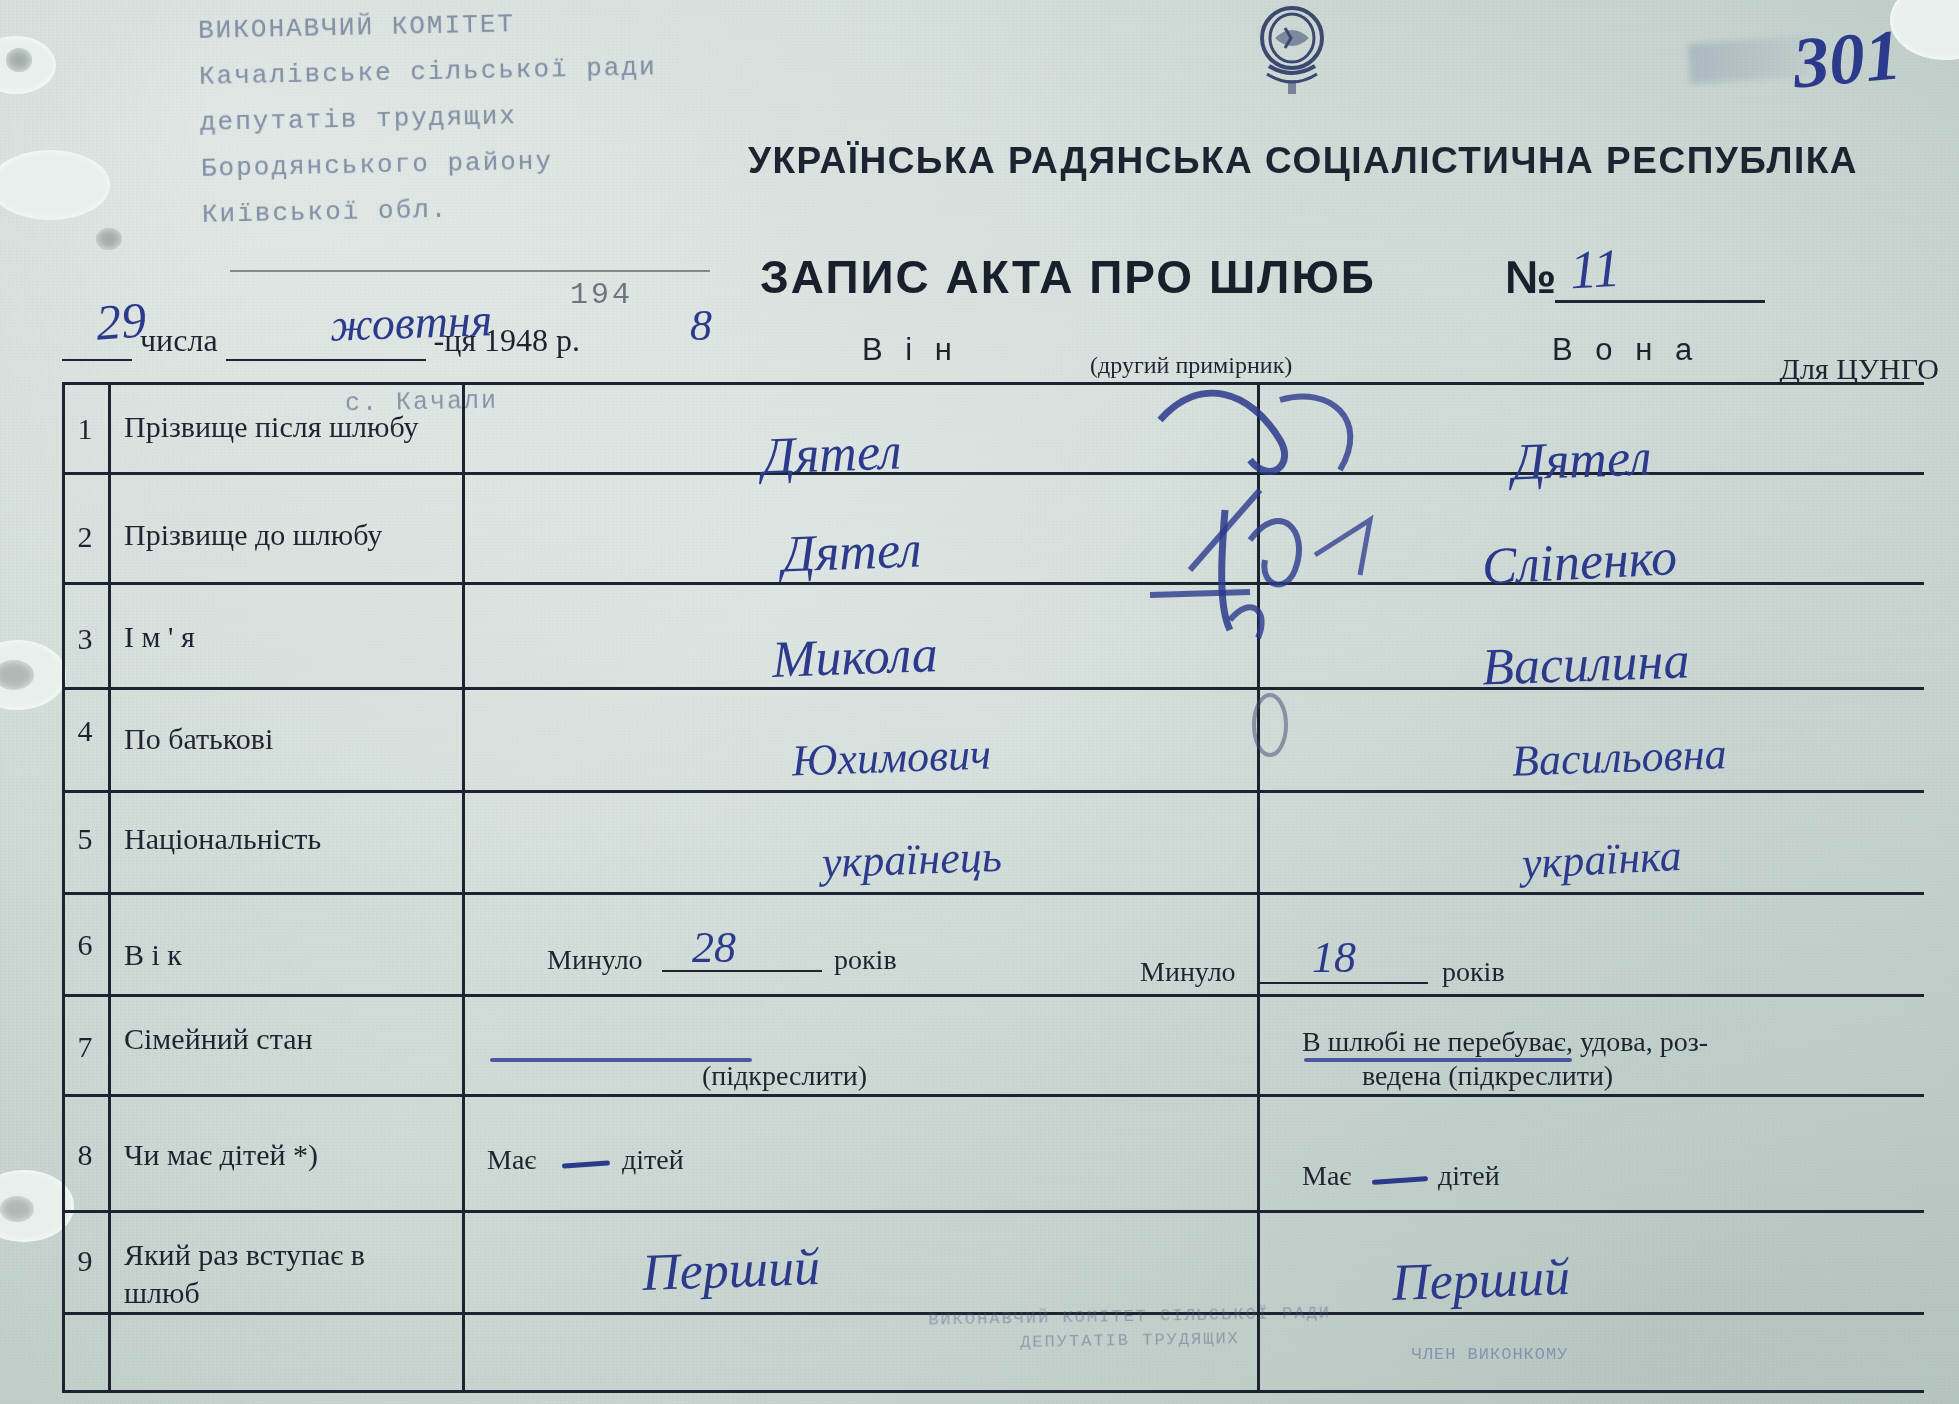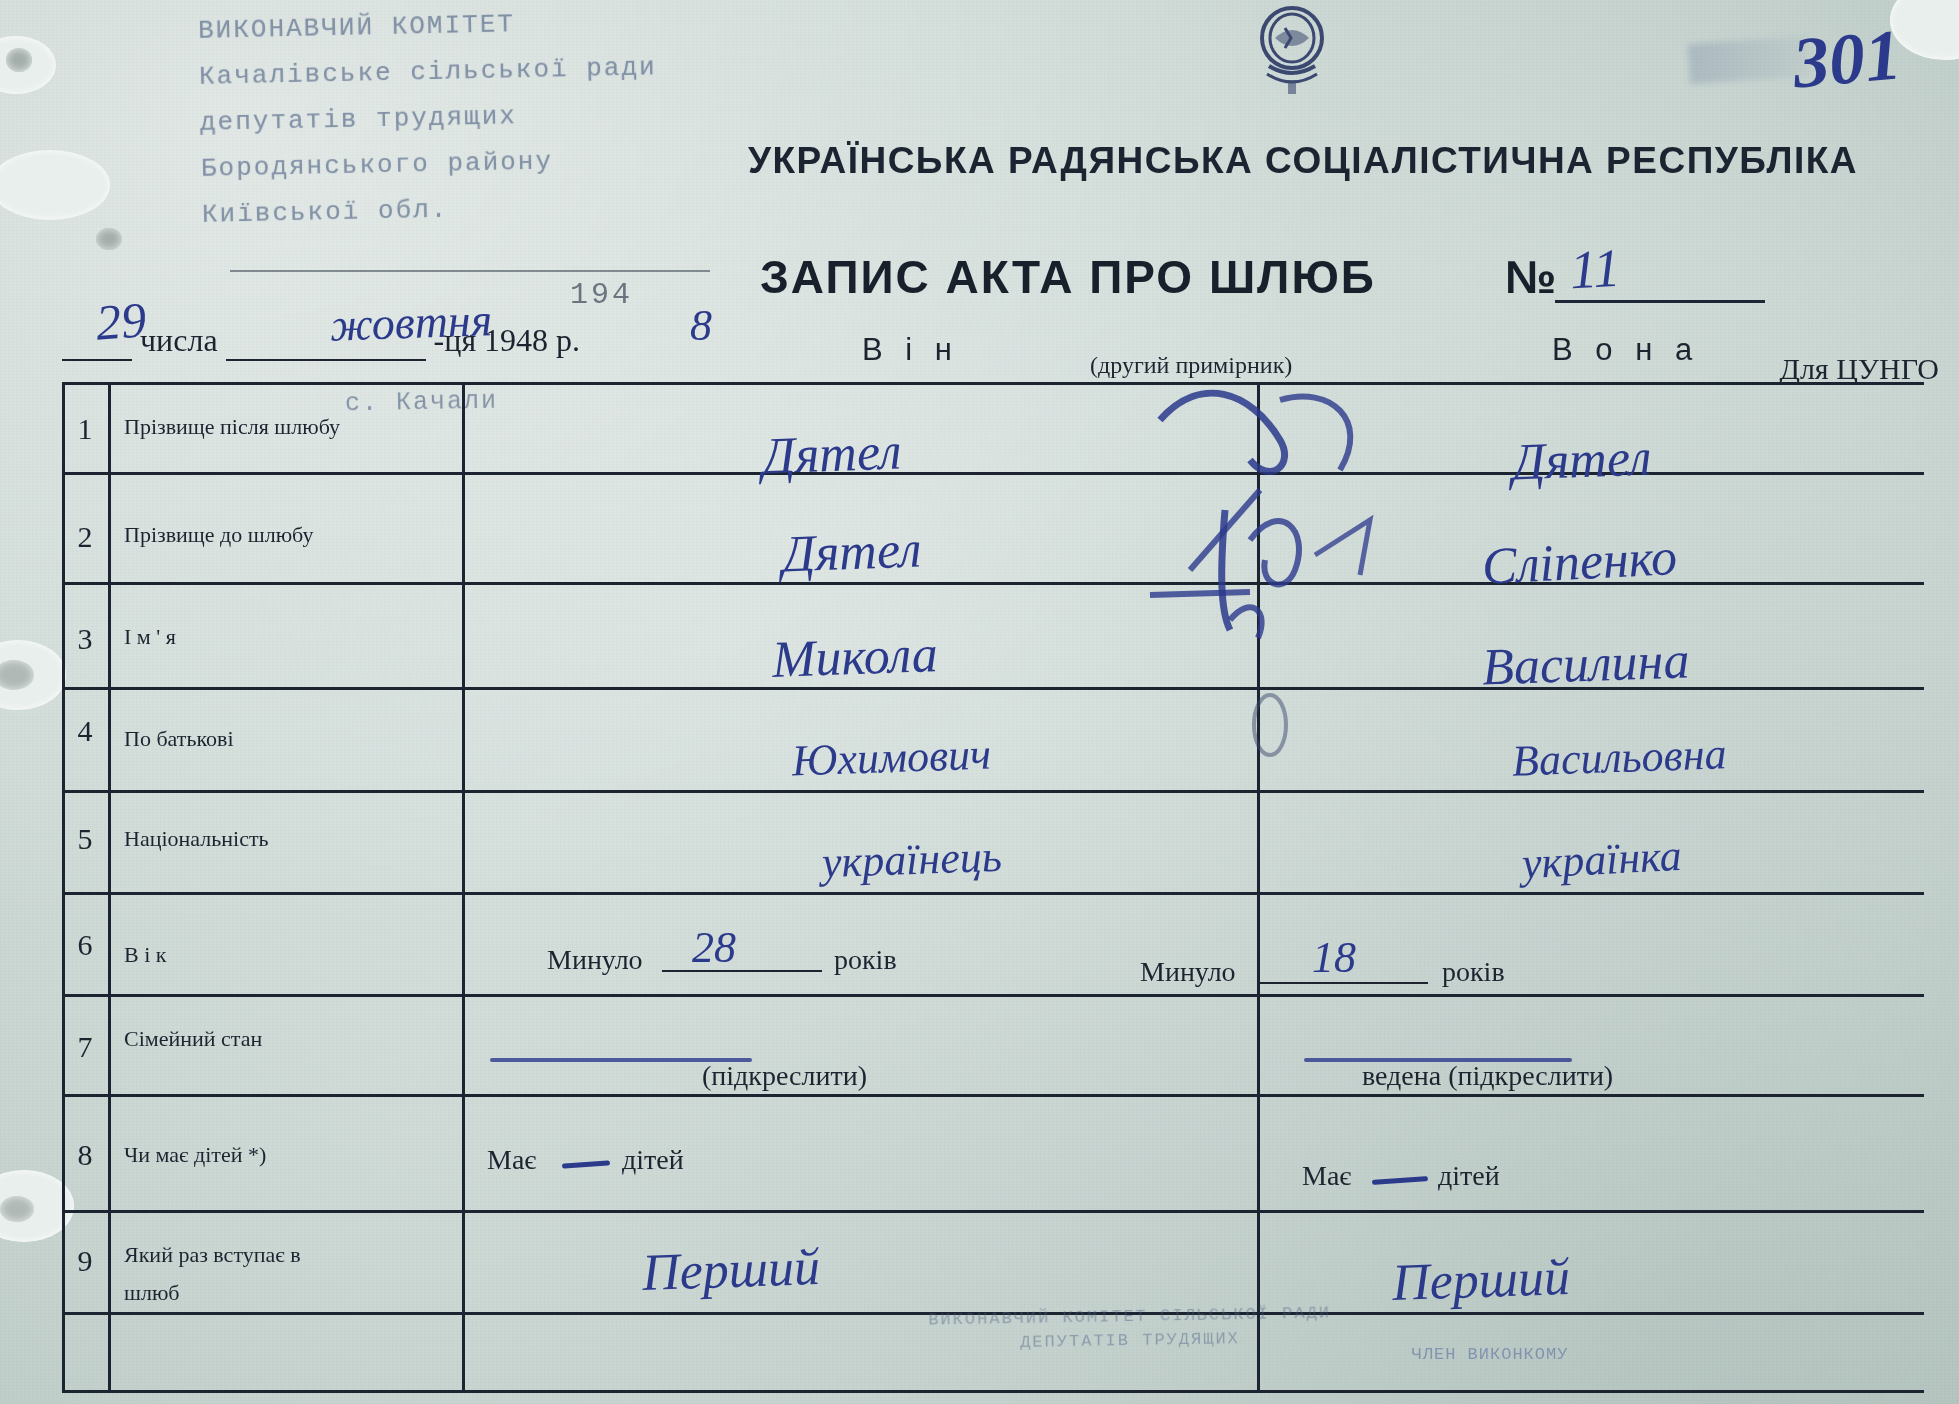--- a/index.html
+++ b/index.html
@@ -110,21 +110,21 @@
   }
 
   
   .table{position:absolute;left:62px;top:382px;width:1862px;height:1010px;}
   .hline{position:absolute;left:0;height:3px;background:#1b2430;width:100%;}
   .vline{position:absolute;top:0;width:3px;background:#1b2430;}
   .rowno{
     position:absolute;width:46px;text-align:center;font-size:30px;color:#1d2430;
   }
   .rowlabel{
-    position:absolute;font-size:22px;color:#1d2430;line-height:34px;
+    position:absolute;font-size:30px;color:#1d2430;line-height:34px;
   }
   .colhead{
     position:absolute;font-family:"Liberation Sans", sans-serif;
     font-size:31px;letter-spacing:7px;color:#1d2430;
   }
   .hand{
     position:absolute;color:#2c3a8c;font-family:"Liberation Serif", serif;
     font-style:italic;font-size:52px;white-space:nowrap;
   }
   .hand.sm{font-size:44px;}
@@ -266,20 +266,21 @@
 
   <div class="small" style="left:1078px;top:574px;">Минуло</div>
   <div class="small" style="left:1196px;top:600px;width:170px;border-bottom:2px solid #1d2430;"></div>
   <div class="hand sm" style="left:1250px;top:550px;">18</div>
   <div class="small" style="left:1380px;top:574px;">років</div>
 
   <div class="rowno" style="left:0px;top:648px;">7</div>
   <div class="rowlabel" style="left:62px;top:624px;margin-top:16px;">Сімейний стан</div>
   <div class="small" style="left:640px;top:678px;">(підкреслити)</div>
   <div class="underline-ink" style="left:428px;top:676px;width:262px;"></div>
+  <div class="small" style="left:1240px;top:644px;">В шлюбі не перебуває,  удова, роз-</div>
   <div class="small" style="left:1300px;top:678px;">ведена (підкреслити)</div>
   <div class="underline-ink" style="left:1242px;top:676px;width:268px;"></div>
 
   <div class="rowno" style="left:0px;top:756px;">8</div>
   <div class="rowlabel" style="left:62px;top:756px;">Чи має дітей *)</div>
   <div class="small" style="left:425px;top:762px;">Має</div>
   <div class="dash" style="left:500px;top:780px;width:48px;transform:rotate(-4deg);"></div>
   <div class="small" style="left:560px;top:762px;">дітей</div>
   <div class="small" style="left:1240px;top:778px;">Має</div>
   <div class="dash" style="left:1310px;top:796px;width:56px;transform:rotate(-4deg);"></div>

